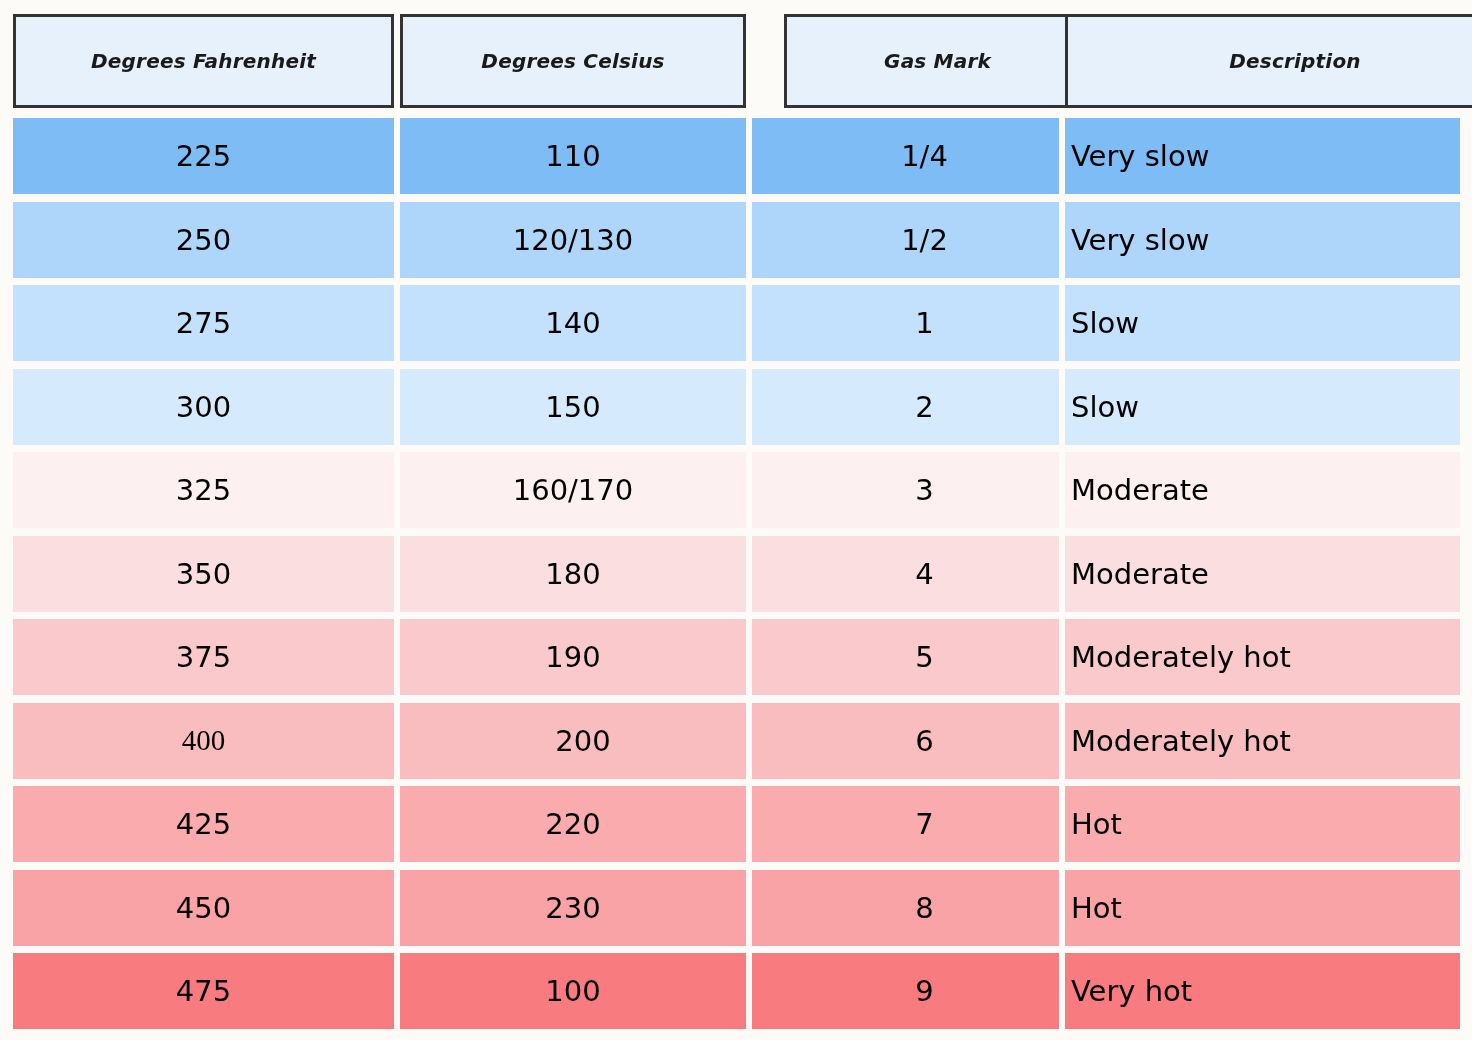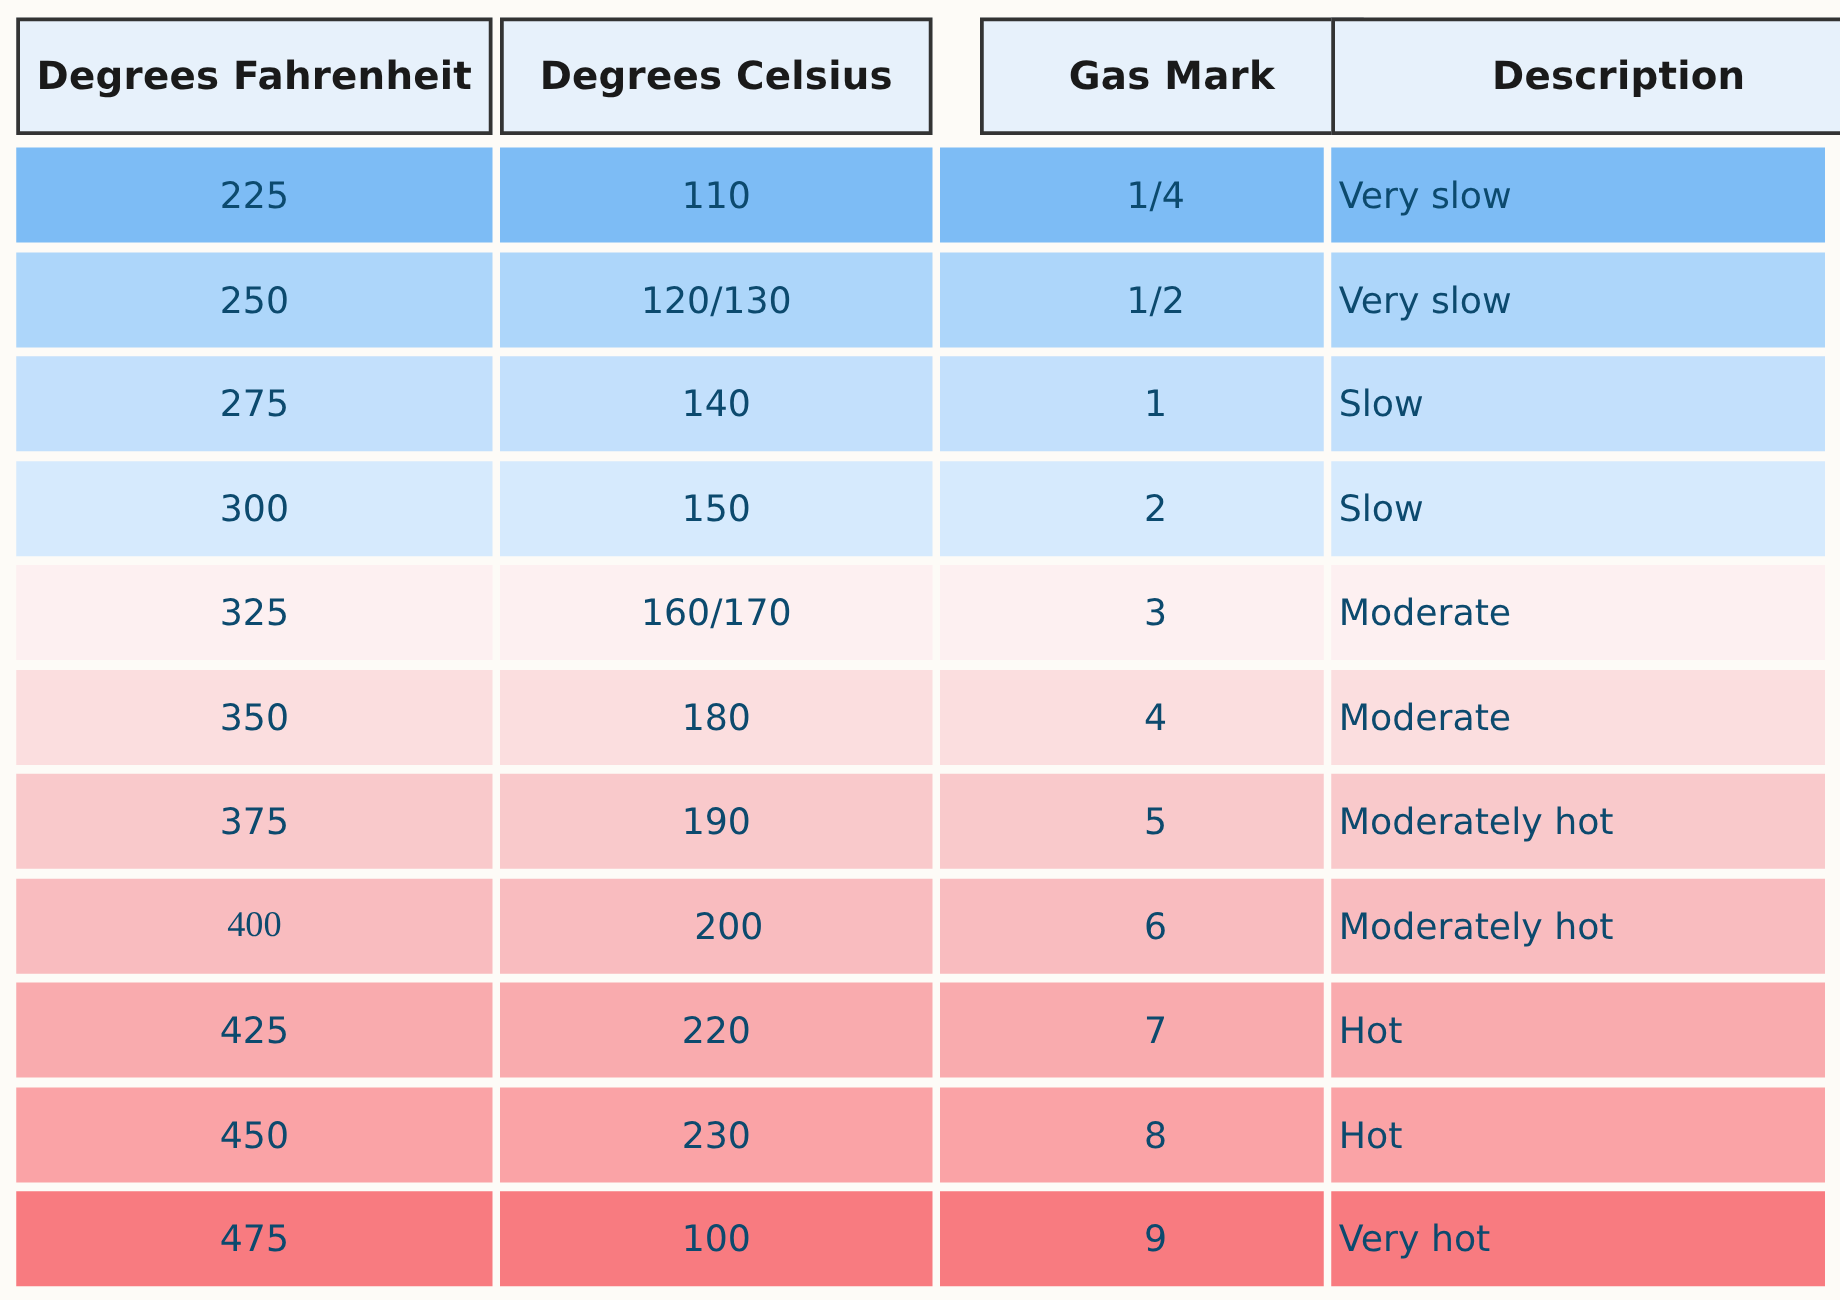--- a/index.html
+++ b/index.html
@@ -34,25 +34,26 @@
     top: 0;
     height: 94px;
     box-sizing: border-box;
     background: #E7F1FB;
     border: 3px solid #333333;
     display: flex;
     align-items: center;
     justify-content: center;
   }
   .header-cell .hc-label {
-    font-size: 31px;
+    font-size: 20px;
     font-weight: bold;
     color: #1A1A1A;
     letter-spacing: 0.2px;
     white-space: nowrap;
+    font-style: italic;
   }
 
   .hcol-0 { left: 13px;   width: 381px; }
   .hcol-1 { left: 400px;  width: 346px; }
   .hcol-2 { left: 752px;  width: 307px; margin-left: 32px; }
   .hcol-3 { left: 1065px; width: 460px; }
 
   
   .data-rows {
     position: absolute;
@@ -66,21 +67,21 @@
     height: 83.5px;
   }
   .data-cell {
     position: absolute;
     top: 0;
     height: 76px;
     box-sizing: border-box;
     display: flex;
     align-items: center;
     font-size: 29px;
-    color: #0c4a6e;
+    color: #000000;
   }
   .dcol-0 { left: 13px;   width: 381px; justify-content: center; }
   .dcol-1 { left: 400px;  width: 346px; justify-content: center; }
   .dcol-2 { left: 752px;  width: 307px; justify-content: center; padding-left: 38px; }
   .dcol-3 { left: 1065px; width: 395px; justify-content: flex-start; padding-left: 6px; }
 </style>
 </head>
 <body>
 
 <div id="oven-table-wrap">

